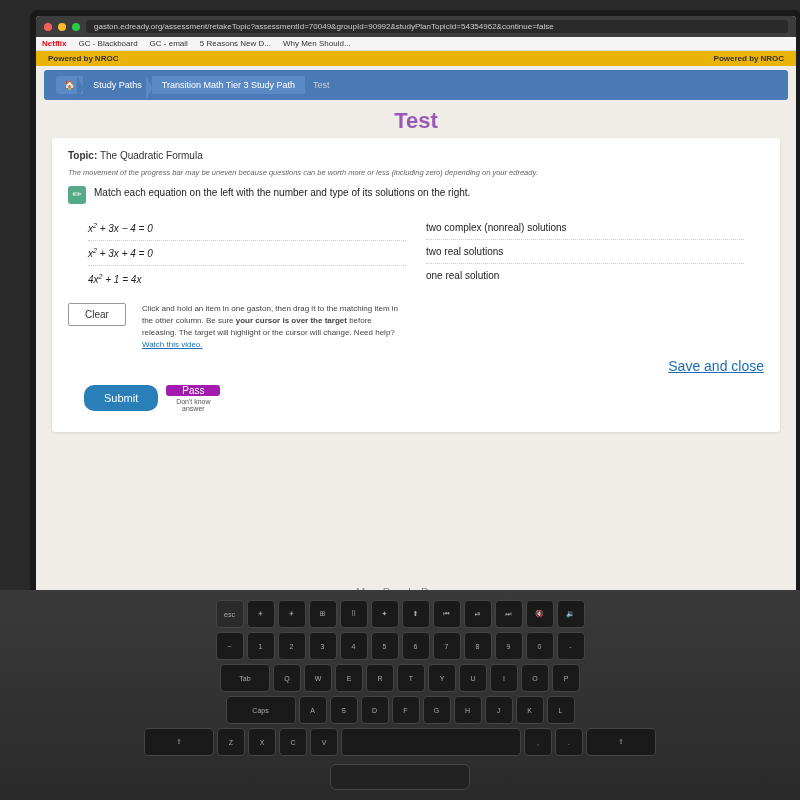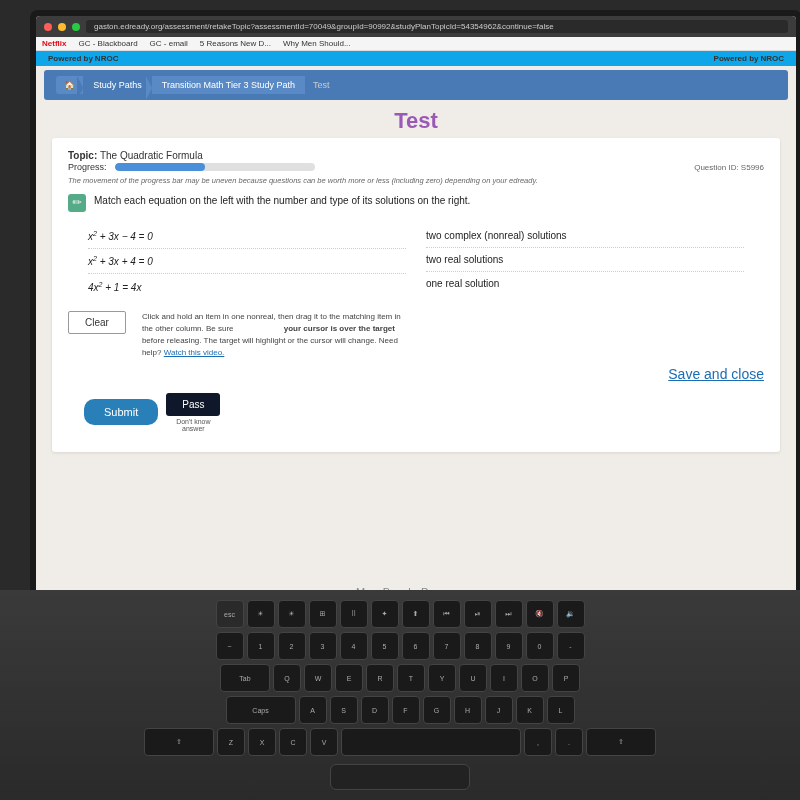--- a/index.html
+++ b/index.html
@@ -99,21 +99,21 @@
       background: #f0ede8;
       height: calc(100% - 50px);
       overflow-y: auto;
     }
 
     
     .nroc-banner {
       display: flex;
       justify-content: space-between;
       padding: 3px 12px;
-      background: #0ea5e9;
+      background: #eab308;
     }
 
     .nroc-logo {
       font-size: 7px;
       color: #666;
     }
 
     .nroc-logo span {
       font-weight: bold;
       font-size: 8px;
@@ -187,21 +187,21 @@
       background: white;
       margin: 4px 16px;
       padding: 12px 16px;
       border-radius: 3px;
       box-shadow: 0 1px 3px rgba(0,0,0,0.1);
     }
 
     .topic-line {
       font-size: 10px;
       color: #333;
-      margin-bottom: 1px;
+      margin-bottom: 7px;
     }
 
     .topic-line strong { font-weight: bold; }
 
     .progress-line {
       display: flex;
       justify-content: space-between;
       align-items: center;
       margin-bottom: 4px;
     }
@@ -322,21 +322,20 @@
       max-width: 260px;
     }
 
     .drag-instructions a {
       color: #1a6db5;
       text-decoration: underline;
     }
 
     .drag-instructions strong {
       font-weight: bold;
-      margin-left: 48px;
     }
 
     .save-close-link {
       font-size: 14px;
       color: #1a6db5;
       text-decoration: underline;
       cursor: pointer;
       text-align: right;
     }
 
@@ -358,24 +357,24 @@
       cursor: pointer;
     }
 
     .pass-button-wrap {
       display: flex;
       flex-direction: column;
       align-items: center;
     }
 
     .pass-button {
-      background: #0f172a;
+      background: #a21caf;
       color: white;
       border: none;
-      padding: 6px 16px;
+      padding: 0 16px;
       font-size: 10px;
       border-radius: 3px;
       cursor: pointer;
     }
 
     .dont-know {
       font-size: 7px;
       color: #555;
       text-align: center;
       margin-top: 2px;
@@ -491,29 +490,20 @@
 
         <div class="test-title">Test</div>
 
         <div class="content-box">
 
           <div class="topic-line">
             <strong>Topic:</strong>
             <span>The Quadratic Formula</span>
           </div>
 
-          <div class="progress-line">
-            <div style="display:flex;align-items:center;gap:8px;">
-              <span class="progress-label">Progress:</span>
-              <div class="progress-bar-container">
-                <div class="progress-bar-fill" style="width:45%"></div>
-              </div>
-            </div>
-            <span class="question-id">Question ID: S5996</span>
-          </div>
 
           <div class="progress-note">The movement of the progress bar may be uneven because questions can be worth more or less (including zero) depending on your edready.</div>
 
           <div class="question-header">
             <div class="pencil-icon">✏</div>
             <div class="question-text">Match each equation on the left with the number and type of its solutions on the right.</div>
           </div>
 
           <div class="matching-table">
 
@@ -532,21 +522,21 @@
             <div class="matching-col">
               <div class="matching-item">two complex (nonreal) solutions</div>
               <div class="matching-item">two real solutions</div>
               <div class="matching-item">one real solution</div>
             </div>
           </div>
 
           <div class="clear-section">
             <button class="clear-button">Clear</button>
             <div class="drag-instructions">
-              <span>Click and hold an item in one nonreal, then drag it to the matching item in the other column. Be sure </span>
+              <span>Click and hold an item in one gaston, then drag it to the matching item in the other column. Be sure </span>
               <strong>your cursor is over the target</strong>
               <span> before releasing. The target will highlight or the cursor will change. Need help?</span>
               <a href="#">Watch this video.</a>
             </div>
           </div>
 
           <div style="text-align:right; padding: 6px 0 2px;">
             <a href="#" class="save-close-link">Save and close</a>
           </div>
 

